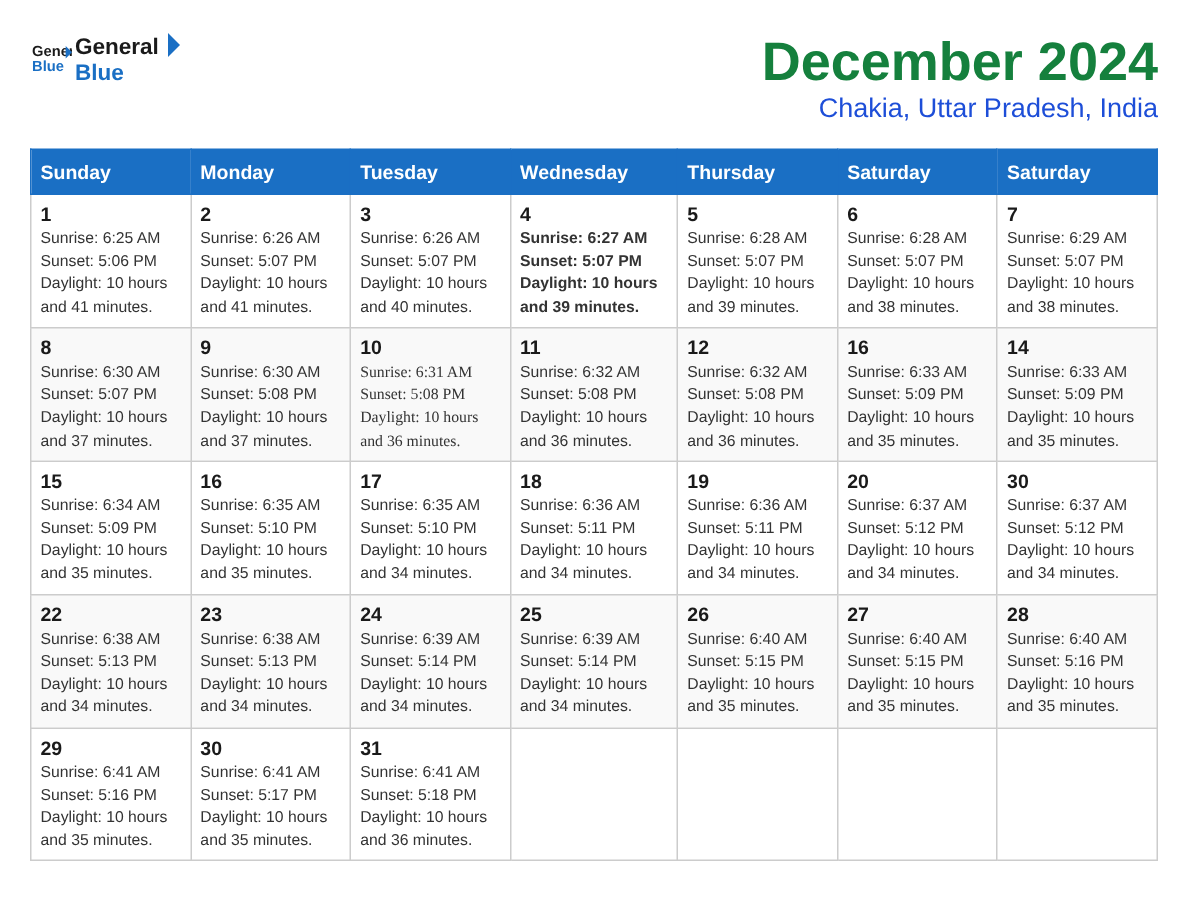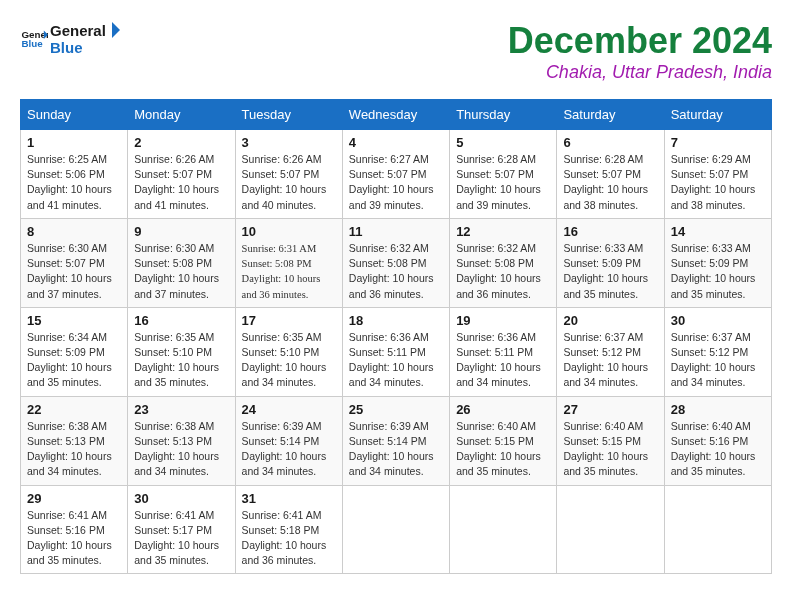--- a/index.html
+++ b/index.html
@@ -28,35 +28,34 @@
     .title-area {
       text-align: right;
     }
     .main-title {
       font-size: 36px;
       font-weight: bold;
       color: #15803d;
     }
     .subtitle {
       font-size: 18px;
-      color: #a21caf;
-      font-style: italic;
+      color: #1d4ed8;
     }
     .calendar-table {
       width: 100%;
       border-collapse: collapse;
       font-size: 11px;
     }
     .calendar-table thead tr th {
       background-color: #1a6fc4;
       color: #fff;
       padding: 7px 6px;
       text-align: left;
       font-size: 13px;
-      font-weight: normal;
+      font-weight: bold;
       border: 1px solid #1a6fc4;
     }
     .calendar-table tbody tr td {
       vertical-align: top;
       padding: 5px 6px;
       border: 1px solid #ccc;
       background: #fff;
       min-width: 100px;
       height: 80px;
     }
@@ -136,21 +135,21 @@
         </td>
         <td>
           <span class="day-number">3</span>
           <div class="day-info" style="white-space: pre-line;">Sunrise: 6:26 AM
 Sunset: 5:07 PM
 Daylight: 10 hours
 and 40 minutes.</div>
         </td>
         <td>
           <span class="day-number">4</span>
-          <div class="day-info" style="white-space: pre-line;">Sunrise: 6:27 AM
+          <div class="day-info" style="white-space: pre-line; font-weight: bold;">Sunrise: 6:27 AM
 Sunset: 5:07 PM
 Daylight: 10 hours
 and 39 minutes.</div>
         </td>
         <td>
           <span class="day-number">5</span>
           <div class="day-info" style="white-space: pre-line;">Sunrise: 6:28 AM
 Sunset: 5:07 PM
 Daylight: 10 hours
 and 39 minutes.</div>

